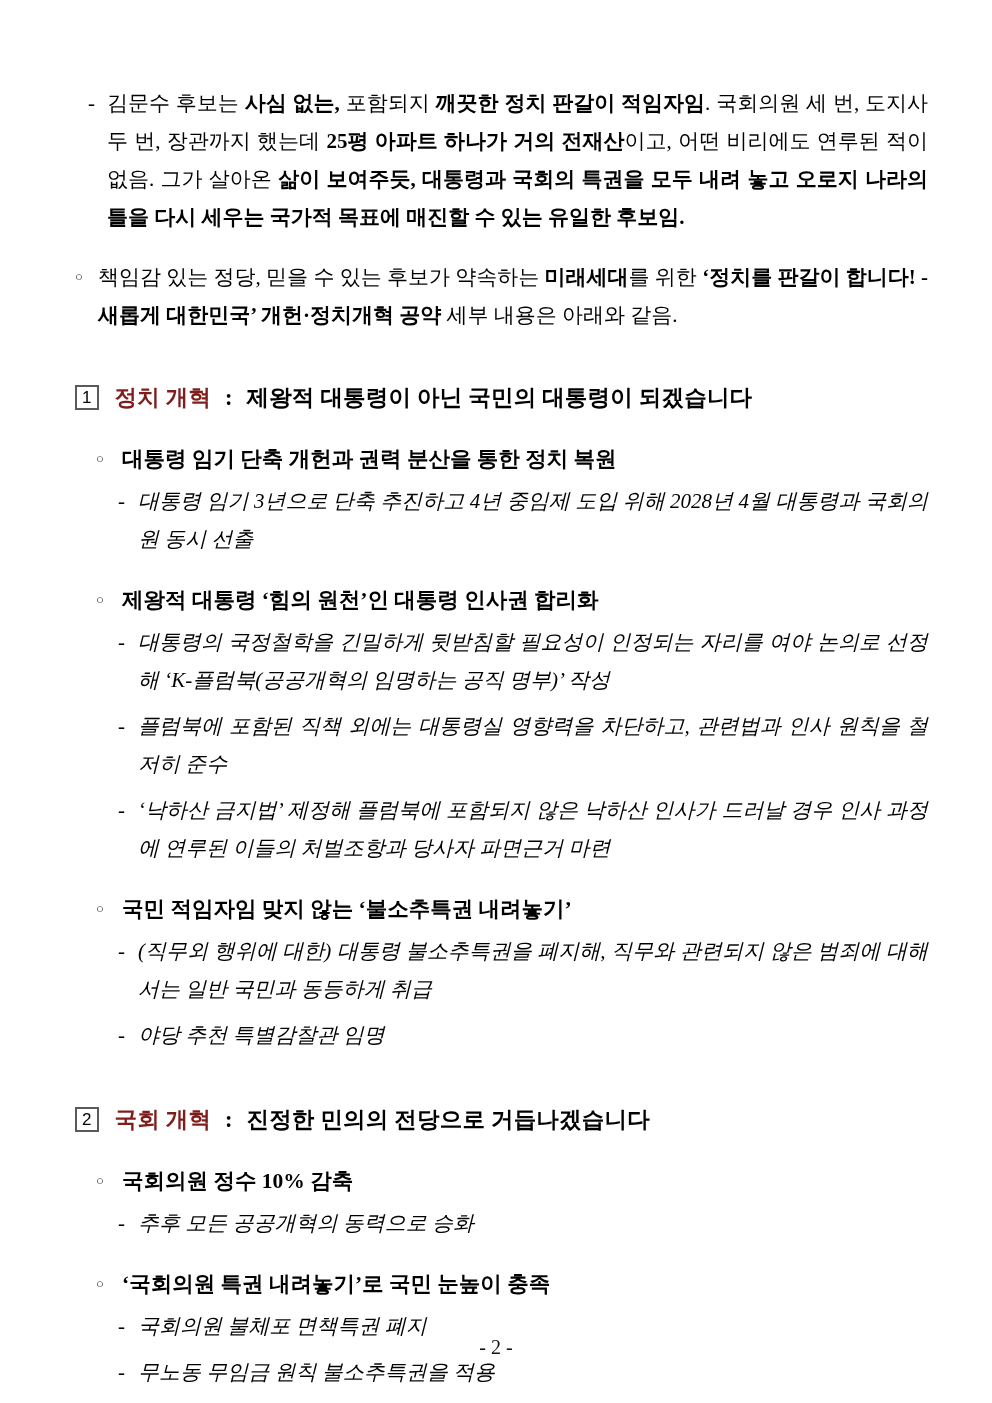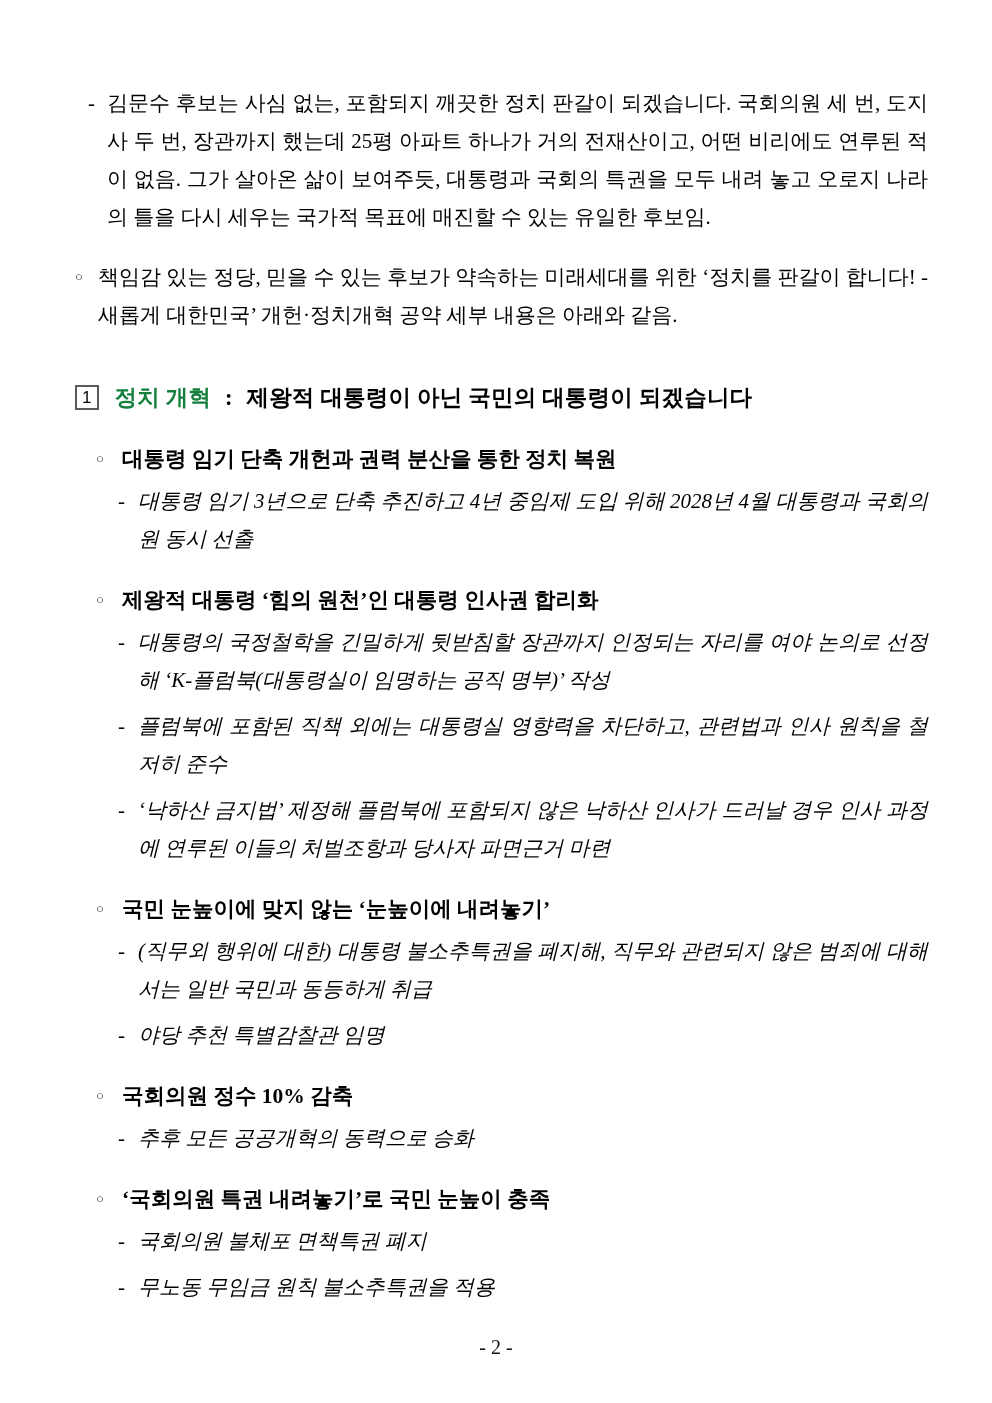--- a/index.html
+++ b/index.html
@@ -8,50 +8,50 @@
     box-sizing:border-box;padding:84px 64px 0 75px;
     font-family:"Liberation Serif","DejaVu Sans",serif;
     color:#000000;font-size:21px;line-height:38px;overflow:hidden;
   }
   .para{display:flex;}
   .para .ptext{flex:1;text-align:justify;}
   .intro{margin-left:13px;margin-bottom:22px;}
   .intro .bullet{width:19px;flex:none;}
   .promise .bullet{width:23px;flex:none;}
   .bullet-circle{font-size:13px;flex:none;}
-  .run-b{font-weight:normal;}
+  .run-b{font-weight:bold;}
   .section-heading{margin-top:45px;margin-bottom:14px;font-weight:bold;font-size:22.5px;letter-spacing:0.2px;}
   .numbox{
     display:inline-block;border:2px solid #5a5a5a;background:#ffffff;
     font-weight:normal;font-size:17px;line-height:21px;padding:0 5px;
     margin-right:10px;vertical-align:2px;color:#000;
     font-family:"Liberation Sans","DejaVu Sans",sans-serif;
   }
-  .title-red{color:#15803d;}
+  .title-red{color:#7f1d1d;}
   .title-sep{margin:0 8px;font-weight:bold;}
   .subheading{display:flex;margin-left:21px;margin-top:23px;margin-bottom:4px;font-weight:bold;font-size:21.5px;}
   .subheading .bullet-circle{width:26px;font-weight:normal;}
   .subheading .shtext{flex:1;}
   .item{display:flex;margin-left:43px;margin-bottom:8px;}
   .item .dash{width:20px;flex:none;}
   .item .itext{flex:1;text-align:justify;font-style:italic;}
   .sec2{margin-top:47px;}
   .footer{
     position:absolute;bottom:44px;left:0;right:0;text-align:center;
     font-size:20px;line-height:24px;color:#111;
   }
 </style>
 </head>
 <body>
 
 <div class="page">
 
   <div class="para intro">
     <span class="bullet">-</span>
-    <div class="ptext"><span>김문수 후보는 </span><span class="run-b">사심 없는,</span><span> 포함되지 </span><span class="run-b">깨끗한 정치 판갈이 되겠습니다</span><span>. 국회의원 세 번, 도지사 두 번, 장관까지 했는데 </span><span class="run-b">25평 아파트 하나가 거의 전재산</span><span>이고, 어떤 비리에도 연루된 적이 없음. 그가 살아온 </span><span class="run-b">삶이 보여주듯, 대통령과 국회의 특권을 모두 내려 놓고 오로지 나라의 틀을 다시 세우는 국가적 목표에 매진할 수 있는 유일한 후보임.</span></div>
+    <div class="ptext"><span>김문수 후보는 </span><span class="run-b">사심 없는,</span><span> 포함되지 </span><span class="run-b">깨끗한 정치 판갈이 적임자임</span><span>. 국회의원 세 번, 도지사 두 번, 장관까지 했는데 </span><span class="run-b">25평 아파트 하나가 거의 전재산</span><span>이고, 어떤 비리에도 연루된 적이 없음. 그가 살아온 </span><span class="run-b">삶이 보여주듯, 대통령과 국회의 특권을 모두 내려 놓고 오로지 나라의 틀을 다시 세우는 국가적 목표에 매진할 수 있는 유일한 후보임.</span></div>
   </div>
 
   <div class="para promise">
     <span class="bullet bullet-circle">○</span>
     <div class="ptext"><span>책임감 있는 정당, 믿을 수 있는 후보가 약속하는 </span><span class="run-b">미래세대</span><span>를 위한 </span><span class="run-b">‘정치를 판갈이 합니다! - 새롭게 대한민국’ 개헌·정치개혁 공약</span><span> 세부 내용은 아래와 같음.</span></div>
   </div>
 
   <div class="section-heading">
     <span class="numbox">1</span>
     <span class="title-red">정치 개혁</span>
@@ -67,44 +67,50 @@
     <span class="dash">-</span>
     <div class="itext">대통령 임기 3년으로 단축 추진하고 4년 중임제 도입 위해 2028년 4월 대통령과 국회의원 동시 선출</div>
   </div>
 
   <div class="subheading">
     <span class="bullet-circle">○</span>
     <div class="shtext">제왕적 대통령 ‘힘의 원천’인 대통령 인사권 합리화</div>
   </div>
   <div class="item">
     <span class="dash">-</span>
-    <div class="itext">대통령의 국정철학을 긴밀하게 뒷받침할 장관까지 인정되는 자리를 여야 논의로 선정해 ‘K-플럼북(대통령실이 임명하는 공직 명부)’ 작성</div>
+    <div class="itext">대통령의 국정철학을 긴밀하게 뒷받침할 필요성이 인정되는 자리를 여야 논의로 선정해 ‘K-플럼북(공공개혁의 임명하는 공직 명부)’ 작성</div>
   </div>
   <div class="item">
     <span class="dash">-</span>
     <div class="itext">플럼북에 포함된 직책 외에는 대통령실 영향력을 차단하고, 관련법과 인사 원칙을 철저히 준수</div>
   </div>
   <div class="item">
     <span class="dash">-</span>
     <div class="itext">‘낙하산 금지법’ 제정해 플럼북에 포함되지 않은 낙하산 인사가 드러날 경우 인사 과정에 연루된 이들의 처벌조항과 당사자 파면근거 마련</div>
   </div>
 
   <div class="subheading">
     <span class="bullet-circle">○</span>
-    <div class="shtext">국민 눈높이에 맞지 않는 ‘눈높이에 내려놓기’</div>
+    <div class="shtext">국민 적임자임 맞지 않는 ‘불소추특권 내려놓기’</div>
   </div>
   <div class="item">
     <span class="dash">-</span>
     <div class="itext">(직무외 행위에 대한) 대통령 불소추특권을 폐지해, 직무와 관련되지 않은 범죄에 대해서는 일반 국민과 동등하게 취급</div>
   </div>
   <div class="item">
     <span class="dash">-</span>
     <div class="itext">야당 추천 특별감찰관 임명</div>
   </div>
 
+  <div class="section-heading sec2">
+    <span class="numbox">2</span>
+    <span class="title-red">국회 개혁</span>
+    <span class="title-sep">:</span>
+    <span>진정한 민의의 전당으로 거듭나겠습니다</span>
+  </div>
 
   <div class="subheading">
     <span class="bullet-circle">○</span>
     <div class="shtext">국회의원 정수 10% 감축</div>
   </div>
   <div class="item">
     <span class="dash">-</span>
     <div class="itext">추후 모든 공공개혁의 동력으로 승화</div>
   </div>
 

